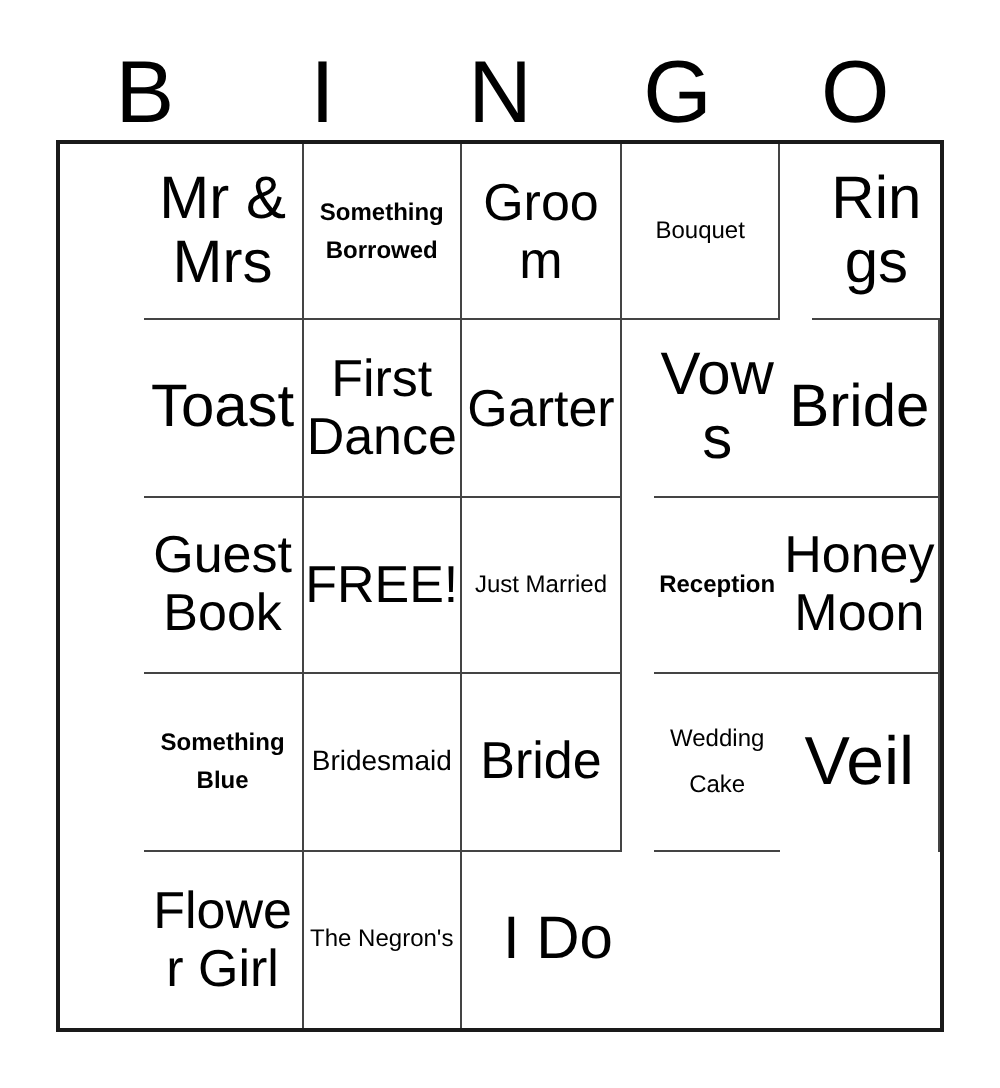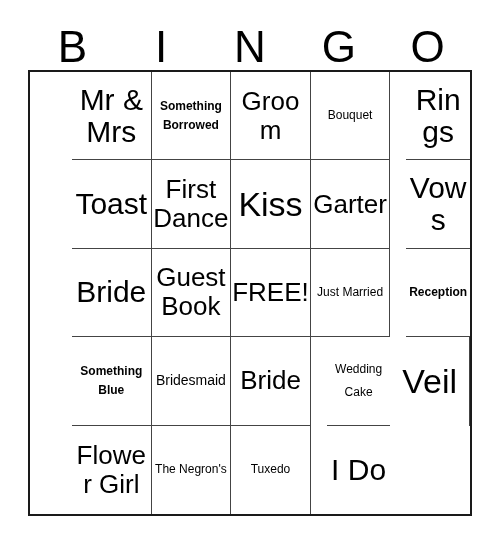--- a/index.html
+++ b/index.html
@@ -123,42 +123,42 @@
       <div class="cell col-last">
         <span class="cell-text fs-lg">Rings</span>
       </div>
       <div class="cell">
         <span class="cell-text fs-lg">Toast</span>
       </div>
       <div class="cell">
         <span class="cell-text fs-md">First Dance</span>
       </div>
       <div class="cell">
-        <span class="cell-text fs-xl">Kiss</span>
-      </div>
-      <div class="cell">
         <span class="cell-text fs-md">Garter</span>
       </div>
       <div class="cell col-last">
         <span class="cell-text fs-lg">Vows</span>
       </div>
       <div class="cell">
         <span class="cell-text fs-lg">Bride</span>
       </div>
       <div class="cell">
         <span class="cell-text fs-md">Guest Book</span>
       </div>
       <div class="cell">
         <span class="cell-text fs-md">FREE!</span>
       </div>
       <div class="cell">
         <span class="cell-text fs-sm">Just Married</span>
       </div>
       <div class="cell col-last">
         <span class="cell-text fs-xs">Reception</span>
+      </div>
+      <div class="cell">
+        <span class="cell-text fs-md">Honey Moon</span>
       </div>
       <div class="cell">
         <span class="cell-text fs-xs">Something Blue</span>
       </div>
       <div class="cell">
         <span class="cell-text fs-xxs">Bridesmaid</span>
       </div>
       <div class="cell">
         <span class="cell-text fs-md">Bride</span>
       </div>
@@ -167,21 +167,18 @@
       </div>
       <div class="cell row-last">
         <span class="cell-text fs-xl">Veil</span>
       </div>
       <div class="cell row-last">
         <span class="cell-text fs-md">Flower Girl</span>
       </div>
       <div class="cell row-last">
         <span class="cell-text fs-sm">The Negron's</span>
       </div>
-      <div class="cell row-last">
-        <span class="cell-text fs-sm">Tuxedo</span>
-      </div>
       <div class="cell col-last row-last">
         <span class="cell-text fs-lg">I Do</span>
       </div>
     </div>
 
 </div>
 
 </body></html>

